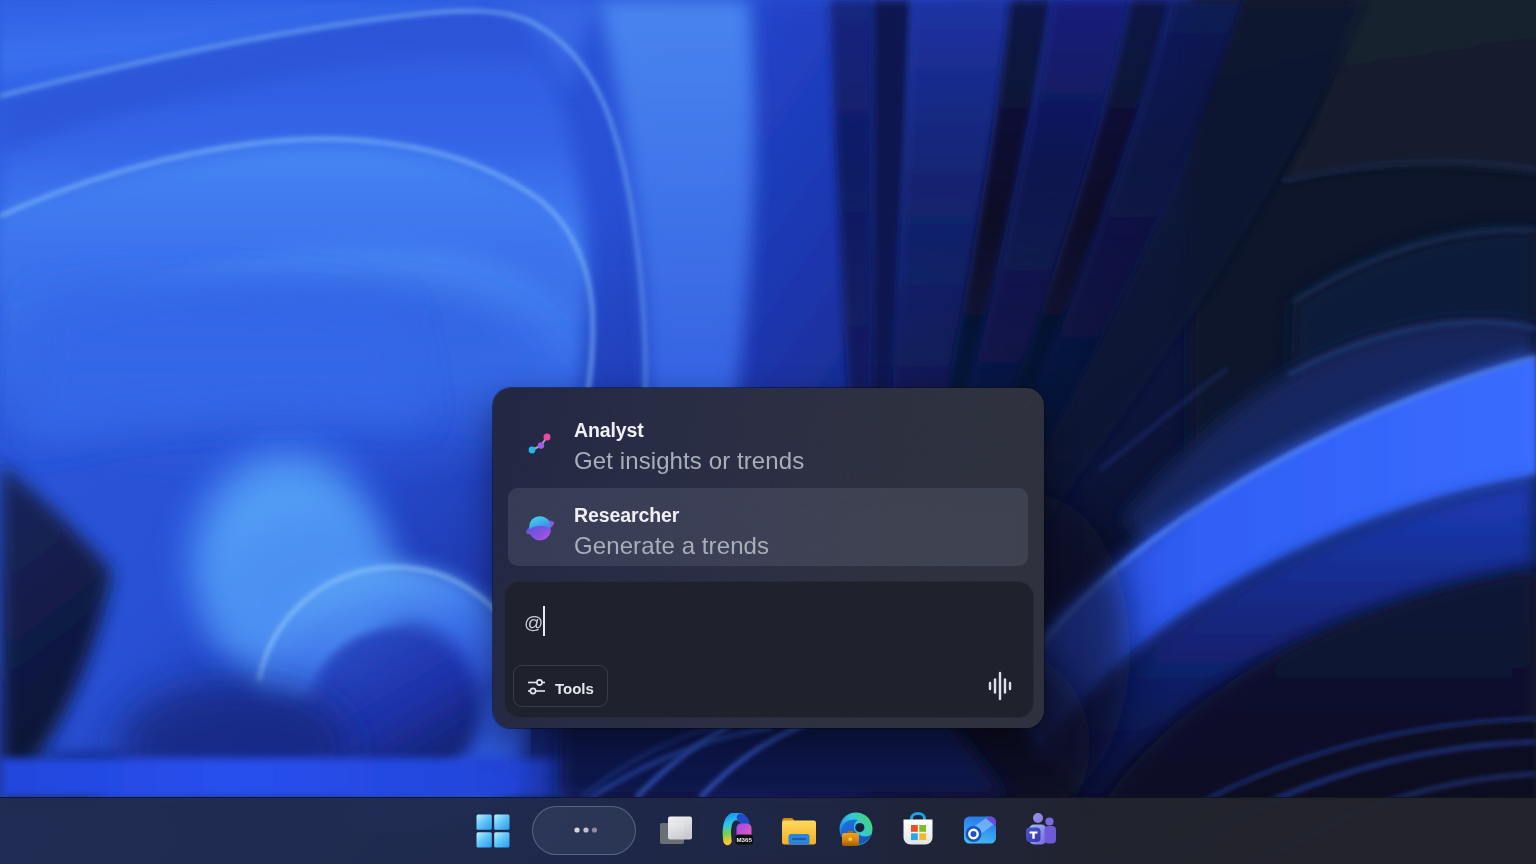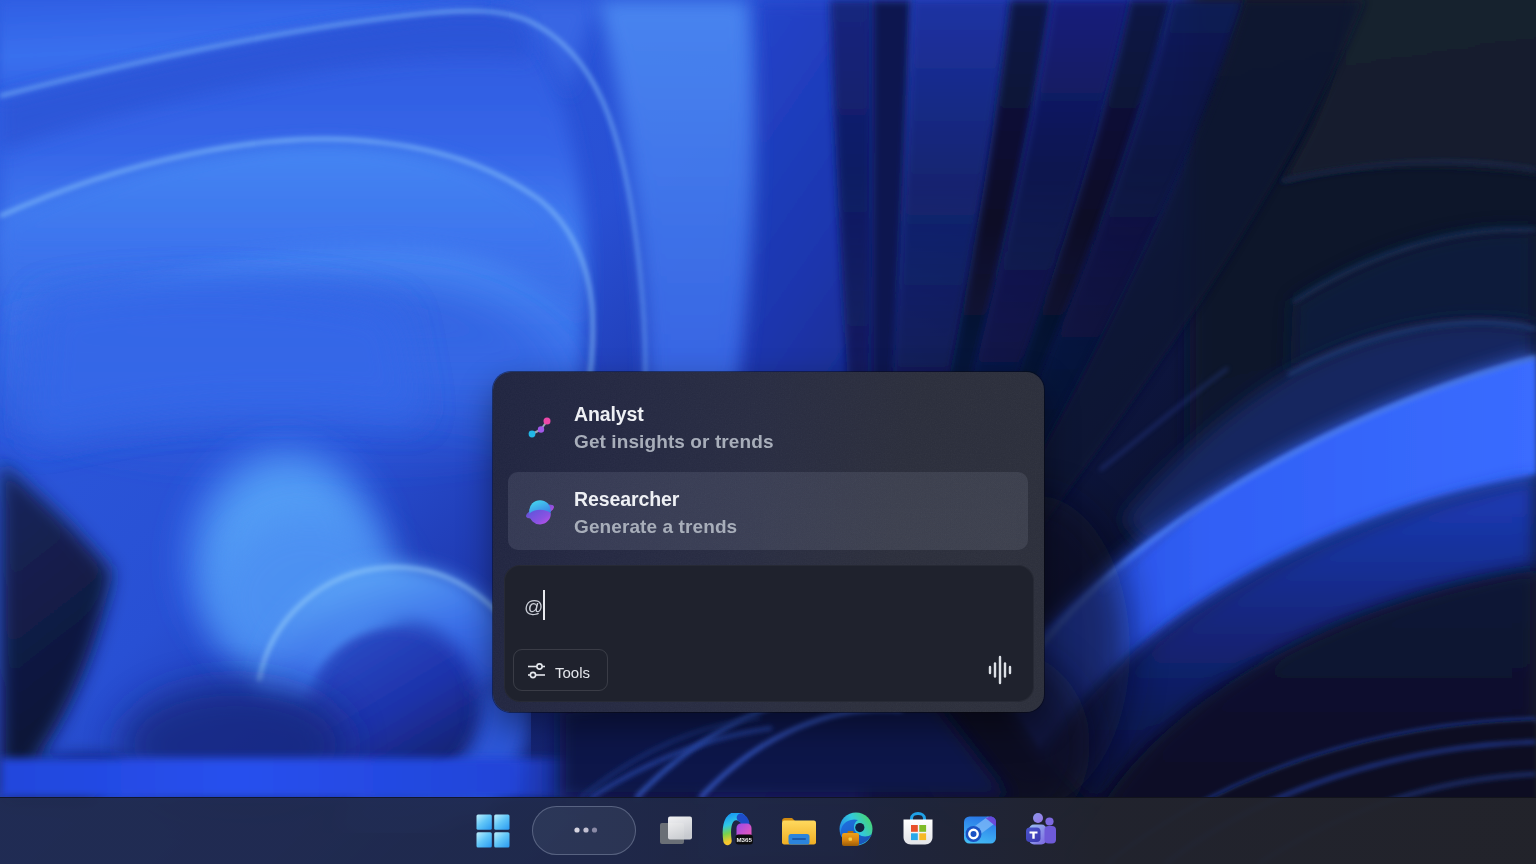--- a/index.html
+++ b/index.html
@@ -1,35 +1,35 @@
 <!DOCTYPE html>
 <html><head>
 <meta charset="utf-8">
 <style>
   html,body{margin:0;padding:0;width:1536px;height:864px;overflow:hidden;background:#0a0f1e;}
   *{box-sizing:border-box;font-family:"Liberation Sans",sans-serif;}
   #stage{position:relative;width:1536px;height:864px;overflow:hidden;}
   #wall{position:absolute;left:0;top:0;width:1536px;height:864px;}
 
   
-  #panel{position:absolute;left:493px;top:372px;width:551px;height:340px;border-radius:18px;
+  #panel{position:absolute;left:493px;top:388px;width:551px;height:340px;border-radius:18px;
     background:linear-gradient(100deg,#1f2440 0%,#242842 22%,#282c42 45%,#2b2e3c 70%,#2c2f3b 100%);
     box-shadow:0 14px 34px rgba(0,0,0,.42), 0 0 0 1px rgba(10,12,20,.5);text-align:right;}
   .row{position:absolute;left:15px;width:520px;height:78px;border-radius:10px;}
   #row1{top:34px;background:transparent;}
   #row2{top:100px;background:linear-gradient(90deg,rgba(202,210,232,.115),rgba(202,210,232,.10));}
   .ricon{position:absolute;left:16px;top:0;width:32px;height:32px;}
   .rtitle{position:absolute;left:66px;color:#eef0f4;font-size:19.5px;font-weight:700;letter-spacing:-0.1px;}
-  .rsub{position:absolute;left:66px;color:#a8aeba;font-size:19px;font-weight:700;letter-spacing:.1px;}
+  .rsub{position:absolute;left:66px;color:#a8aeba;font-size:24px;font-weight:400;letter-spacing:.1px;}
   #inputbox{position:absolute;left:11px;top:193px;width:530px;height:137px;border-radius:16px;
     background:#1f222d;box-shadow:inset 0 0 0 1px rgba(255,255,255,.04);}
   #at{position:absolute;left:20px;top:31px;color:#c9cdd6;font-size:19px;}
   #caret{position:absolute;left:39px;top:25px;width:2px;height:30px;background:#e8eaee;}
   #toolsbtn{position:absolute;left:9px;top:84px;width:95px;height:42px;border-radius:9px;
-    border:1px solid rgba(255,255,255,.12);}
+    border:1px solid rgba(255,255,255,.12);font-weight:bold;}
   #toolsbtn span{position:absolute;left:41px;top:14px;color:#e4e7ec;font-size:15px;}
   #voice{position:absolute;right:21px;top:90px;}
 
   
   #taskbar{position:absolute;left:0;top:797px;width:1536px;height:67px;
     background:linear-gradient(90deg,rgba(32,42,76,.94) 0%,rgba(32,42,76,.94) 36%,rgba(31,38,64,.94) 55%,rgba(34,36,46,.94) 72%,rgba(35,36,43,.94) 100%);
     border-top:1px solid rgba(8,10,16,.6);}
   .tk{position:absolute;top:0;}
 </style>
 </head>

